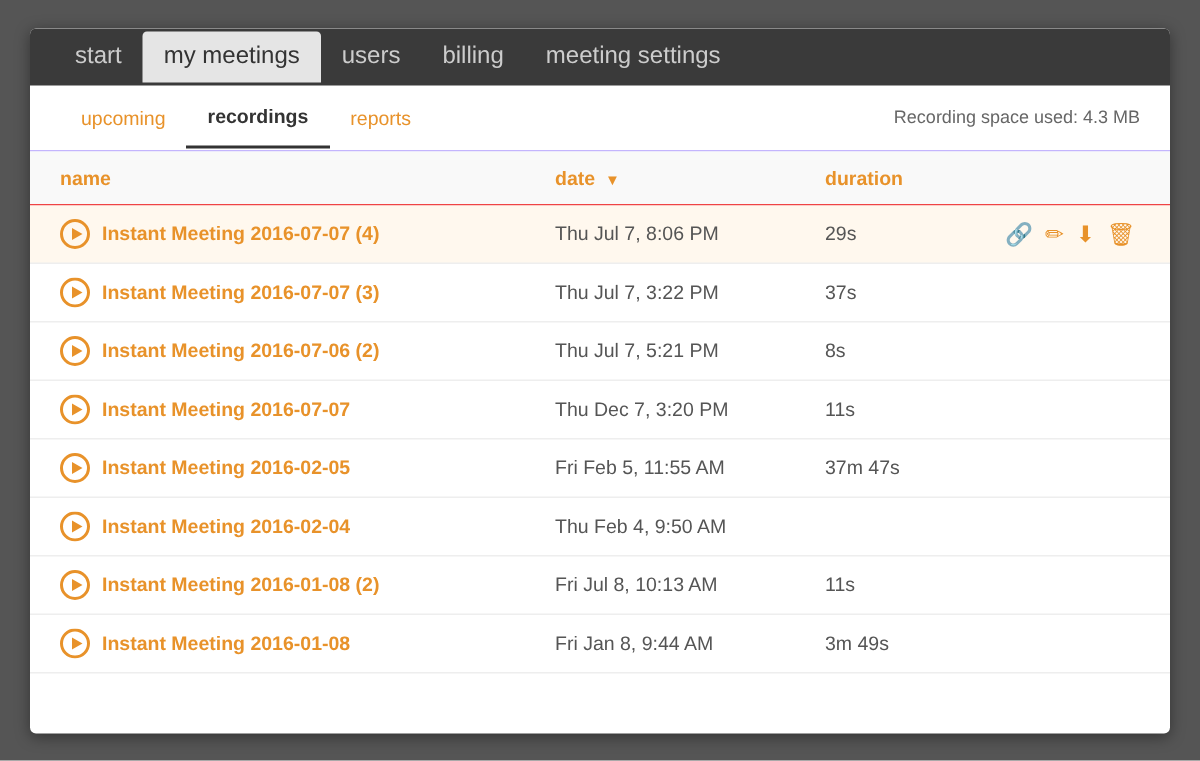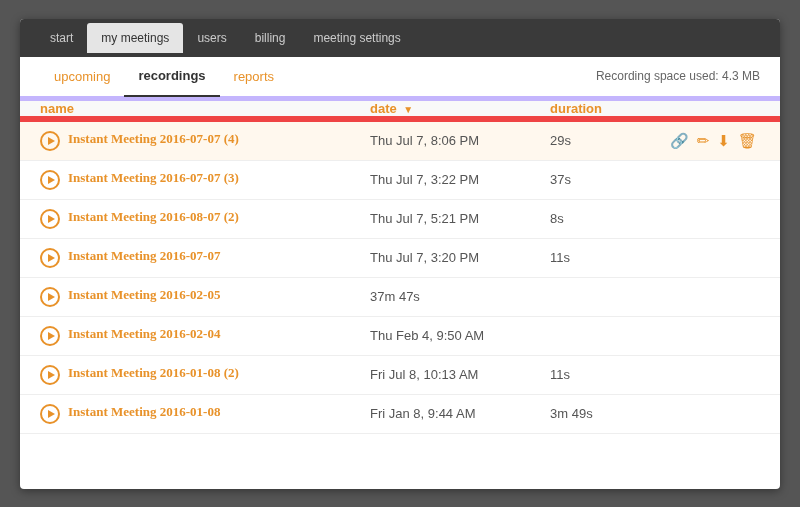--- a/index.html
+++ b/index.html
@@ -24,36 +24,36 @@
     
     .top-nav {
       background: #3a3a3a;
       display: flex;
       align-items: center;
       padding: 0 16px;
       height: 38px;
     }
     .top-nav-item {
       color: #ccc;
-      font-size: 12px;
+      font-size: 16px;
       padding: 8px 14px;
       cursor: pointer;
       text-decoration: none;
     }
     .top-nav-item.active {
       background: #e5e5e5;
       color: #333;
       border-radius: 3px 3px 0 0;
     }
     
     .sub-nav {
       display: flex;
       align-items: center;
       padding: 0 20px;
-      border-bottom: 5px solid #c4b5fd;
+      border-bottom: 1px solid #c4b5fd;
       height: 44px;
     }
     .sub-nav-item {
       font-size: 13px;
       color: #e8922a;
       padding: 12px 14px;
       cursor: pointer;
       text-decoration: none;
     }
     .sub-nav-item.active {
@@ -66,22 +66,22 @@
       font-size: 12px;
       color: #666;
     }
     
     .table-container {
       padding: 0;
     }
     .table-header {
       display: grid;
       grid-template-columns: 1fr 180px 120px 90px;
-      padding: 0 20px;
-      border-bottom: 6px solid #ef4444;
+      padding: 10px 20px;
+      border-bottom: 1px solid #ef4444;
       background: #f9f9f9;
     }
     .col-header {
       font-size: 13px;
       font-weight: bold;
       color: #e8922a;
     }
     .col-header.sortable {
       cursor: pointer;
     }
@@ -92,23 +92,22 @@
     .table-row {
       display: grid;
       grid-template-columns: 1fr 180px 120px 90px;
       padding: 9px 20px;
       border-bottom: 1px solid #eee;
       align-items: center;
     }
     .table-row.highlighted { background: #fff8ee; }
     .row-name {
       display: flex;
-      align-items: flex-start;
+      align-items: center;
       gap: 8px;
-      font-family: Liberation Serif, serif;
     }
     .play-icon {
       width: 20px;
       height: 20px;
       flex-shrink: 0;
     }
     .play-circle {
       fill: none;
       stroke: #e8922a;
       stroke-width: 2;
@@ -201,46 +200,47 @@
           <div class="row-date">Thu Jul 7, 3:22 PM</div>
           <div class="row-duration">37s</div>
           <div class="row-actions"></div>
         </div>
         <div class="table-row">
           <div class="row-name">
             <svg class="play-icon" viewBox="0 0 20 20">
               <circle cx="10" cy="10" r="9" class="play-circle"></circle>
               <polygon points="8,6 15,10 8,14" class="play-triangle"></polygon>
             </svg>
-            <span class="meeting-name">Instant Meeting 2016-08-07 (2)</span>
+            <span class="meeting-name">Instant Meeting 2016-07-06 (2)</span>
           </div>
           <div class="row-date">Thu Jul 7, 5:21 PM</div>
           <div class="row-duration">8s</div>
           <div class="row-actions"></div>
         </div>
         <div class="table-row">
           <div class="row-name">
             <svg class="play-icon" viewBox="0 0 20 20">
               <circle cx="10" cy="10" r="9" class="play-circle"></circle>
               <polygon points="8,6 15,10 8,14" class="play-triangle"></polygon>
             </svg>
             <span class="meeting-name">Instant Meeting 2016-07-07</span>
           </div>
-          <div class="row-date">Thu Jul 7, 3:20 PM</div>
+          <div class="row-date">Thu Dec 7, 3:20 PM</div>
           <div class="row-duration">11s</div>
           <div class="row-actions"></div>
         </div>
         <div class="table-row">
           <div class="row-name">
             <svg class="play-icon" viewBox="0 0 20 20">
               <circle cx="10" cy="10" r="9" class="play-circle"></circle>
               <polygon points="8,6 15,10 8,14" class="play-triangle"></polygon>
             </svg>
             <span class="meeting-name">Instant Meeting 2016-02-05</span>
           </div>
+          <div class="row-date">Fri Feb 5, 11:55 AM</div>
           <div class="row-duration">37m 47s</div>
           <div class="row-actions"></div>
         </div>
         <div class="table-row">
           <div class="row-name">
             <svg class="play-icon" viewBox="0 0 20 20">
               <circle cx="10" cy="10" r="9" class="play-circle"></circle>
               <polygon points="8,6 15,10 8,14" class="play-triangle"></polygon>
             </svg>
             <span class="meeting-name">Instant Meeting 2016-02-04</span>

